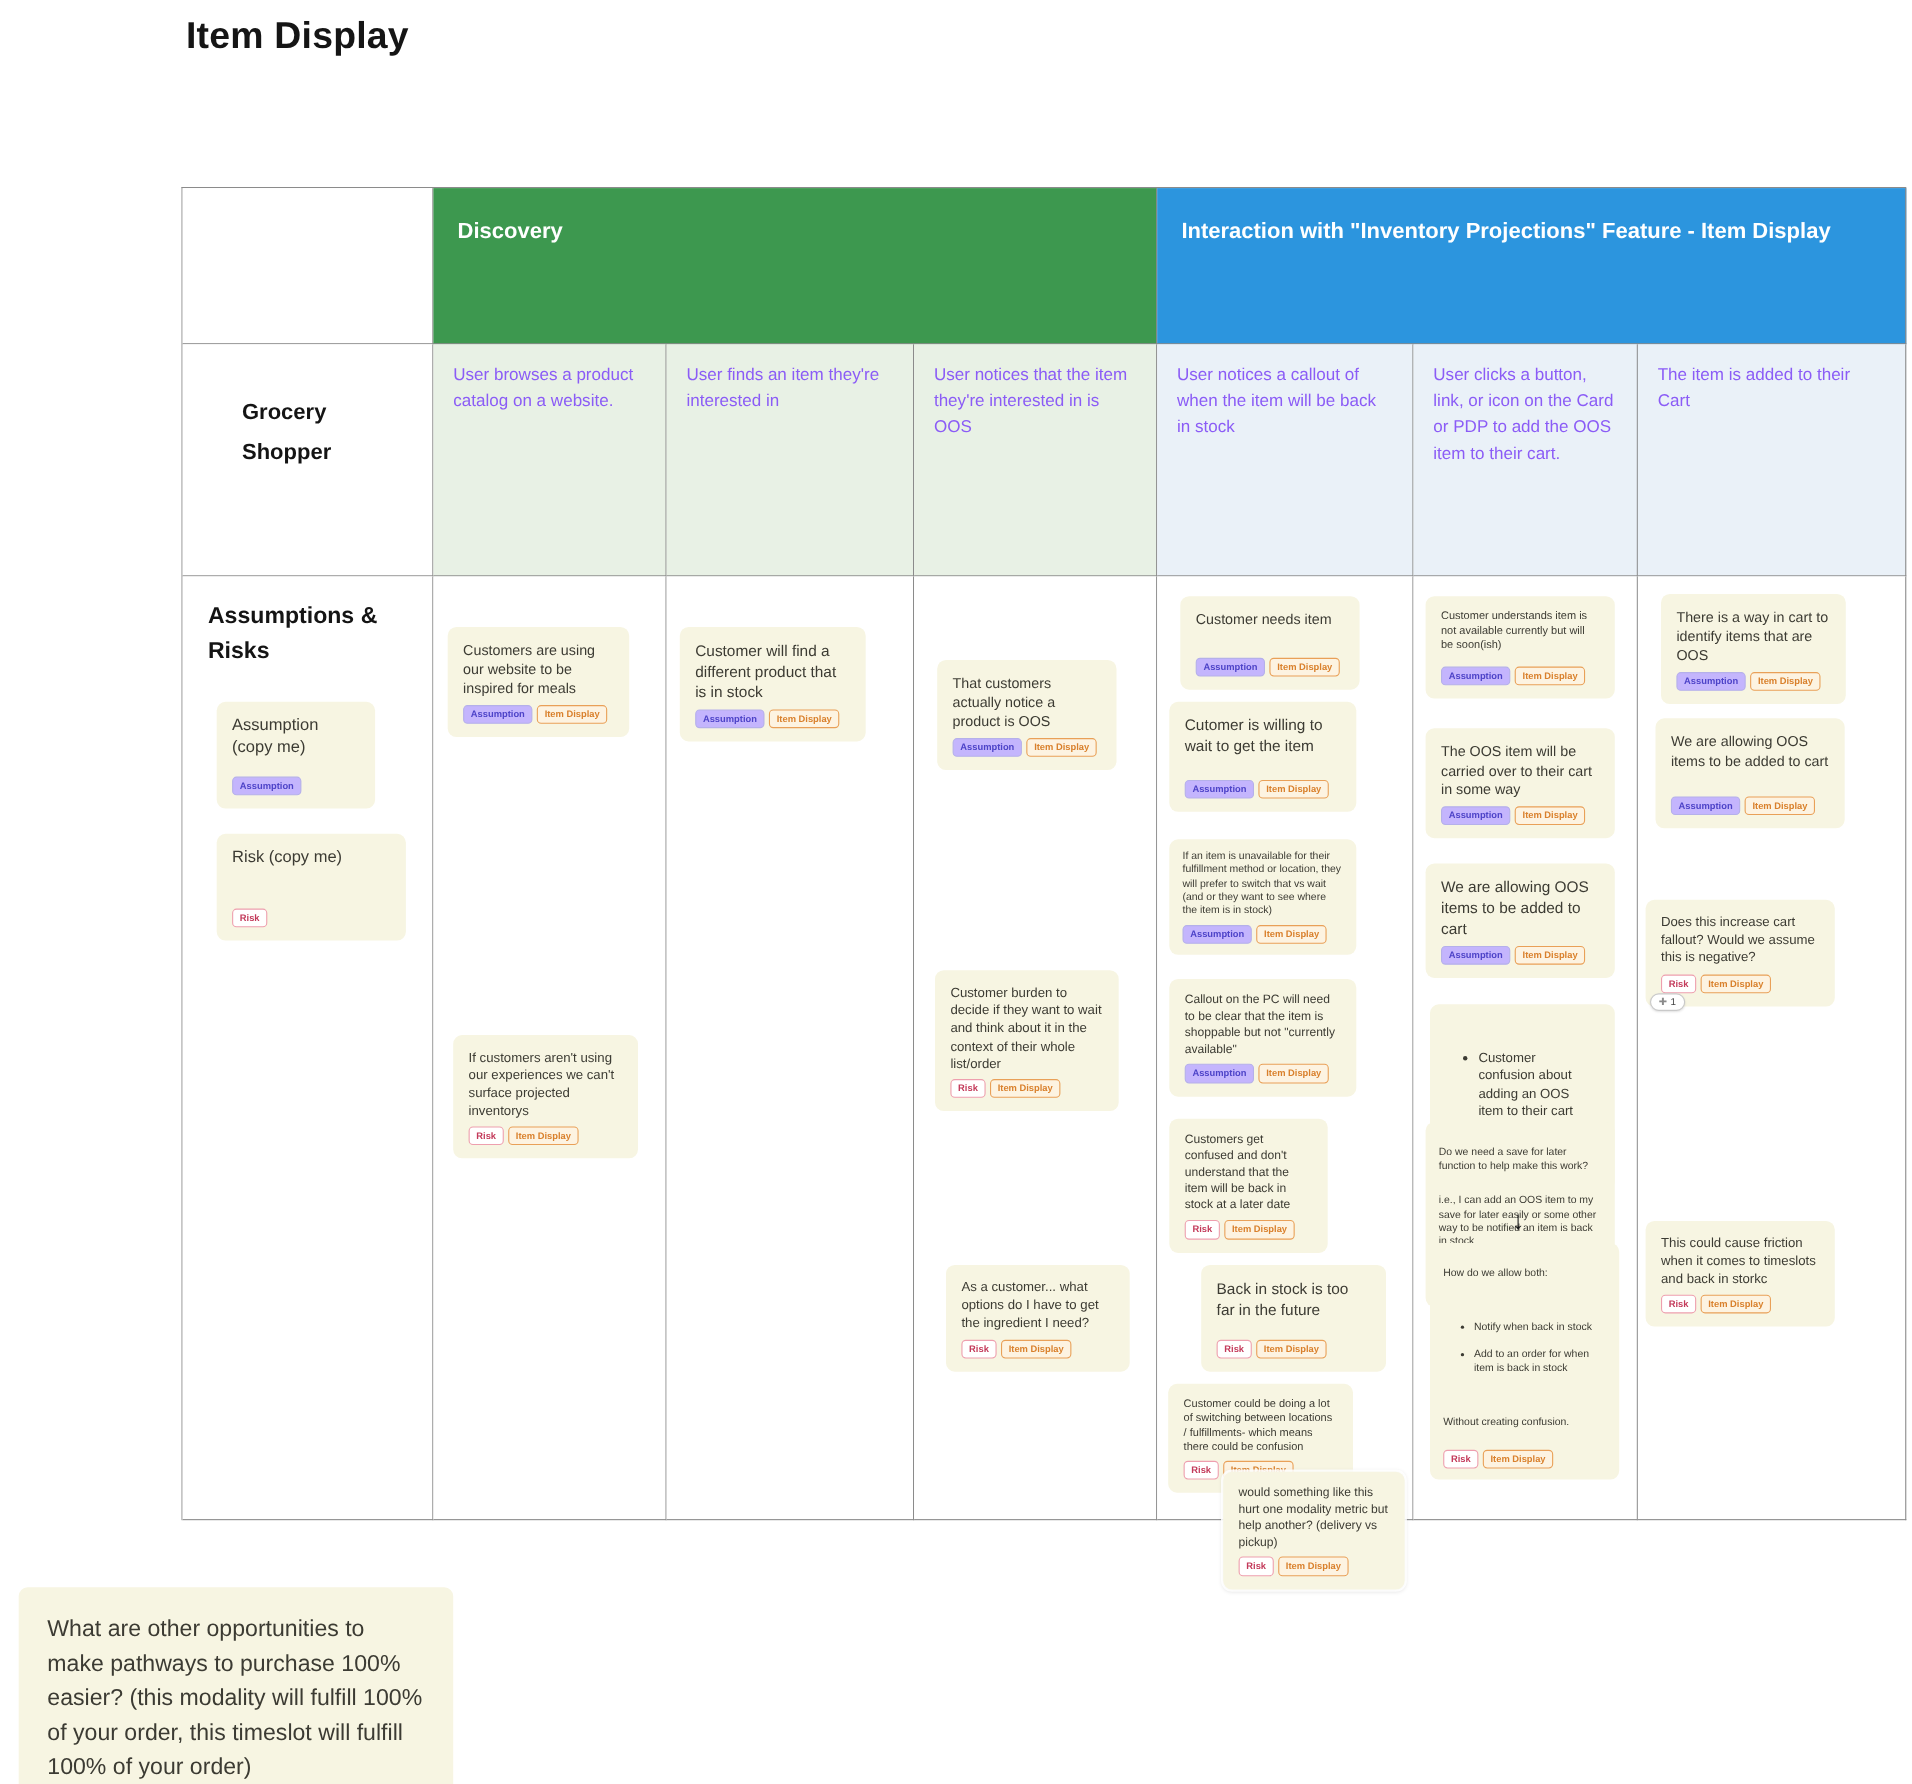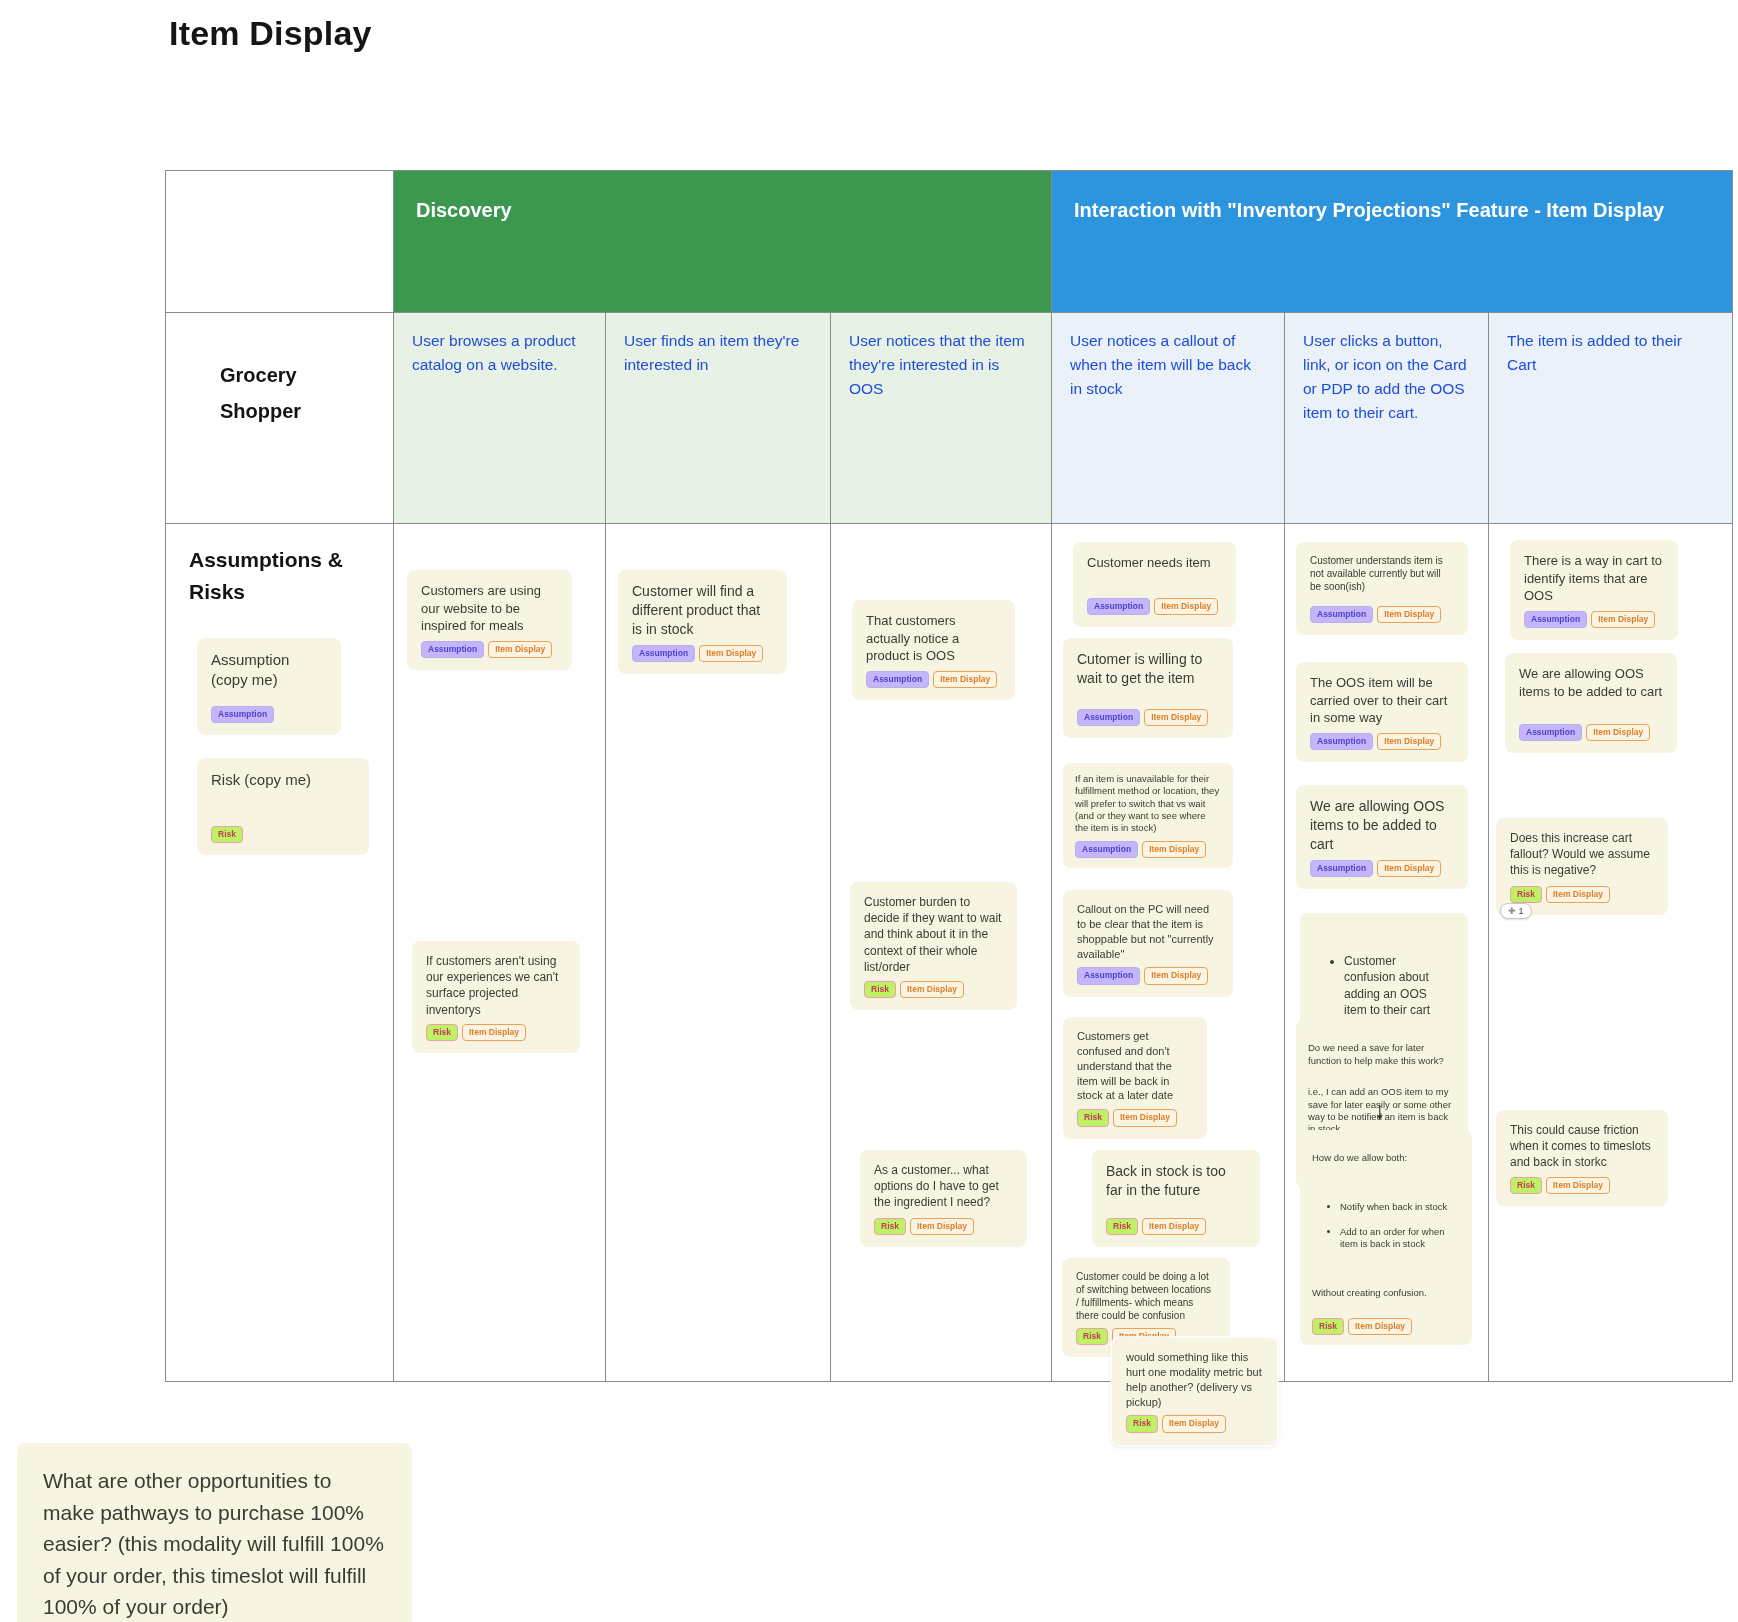--- a/index.html
+++ b/index.html
@@ -8,38 +8,38 @@
   .title{position:absolute;left:169px;top:14px;margin:0;font-size:34px;font-weight:bold;color:#151515;letter-spacing:.2px;}
   
   .tbl{position:absolute;left:165px;top:170px;display:grid;
        grid-template-columns:228px 212px 225px 221px 233px 204px 244px;
        grid-template-rows:142px 211px 858px;
        border-top:1px solid #8b8b8b;border-left:1px solid #8b8b8b;background:#fff;}
   .cell{border-right:1px solid #8b8b8b;border-bottom:1px solid #8b8b8b;box-sizing:border-box;background:#fff;}
   .ghead{color:#fff;font-weight:bold;font-size:20px;line-height:1.55;padding:24px 22px 0 22px;}
   .green{background:#3d984f;}
   .blue{background:#2c95de;}
-  .step{font-size:15.5px;line-height:1.55;color:#1d4ed8;padding:16px 18px;}
+  .step{font-size:15.5px;line-height:1.55;color:#8b5cf6;padding:16px 18px;}
   .stepg{background:#e8f1e5;}
   .stepb{background:#eaf1f8;}
   .rh{font-weight:bold;color:#141414;}
   .rh1{font-size:20px;line-height:1.8;padding:44px 0 0 26px;}
   .rh1 span{display:block;width:120px;margin-left:28px;}
   .rh2{font-size:21px;line-height:1.5;padding:20px 0 0 23px;}
   .rh2 span{display:block;width:180px;}
   
   .note{position:absolute;background:#f7f5e2;border-radius:8px;padding:12px 14px;
         display:flex;flex-direction:column;color:#3c3b33;line-height:1.35;box-sizing:border-box;z-index:1;}
   .nt{white-space:pre-line;}
   .nt p{margin:0 0 7px 0;}
   .nt ul,ul.nt{margin:12px;padding-left:16px;list-style:disc;}
   .chips{display:flex;gap:4px;margin-top:auto;padding-top:6px;flex-wrap:wrap;}
   .chip{font-size:8.5px;font-weight:bold;padding:2px 6px;border-radius:4px;border:1px solid transparent;white-space:nowrap;}
   .chip.assumption{background:#c4b5fd;color:#4d43c8;border-color:#b5b0ea;}
-  .chip.risk{background:#bef264;color:#c33a5a;border-color:#ee9fae;}
+  .chip.risk{background:#ffffff;color:#c33a5a;border-color:#ee9fae;}
   .chip.item{background:#fdf3e1;color:#d9802c;border-color:#e9a058;}
   .fs15{font-size:15px;} .fs14{font-size:14px;} .fs13{font-size:13px;} .fs12{font-size:12px;}
   .fs11{font-size:11px;} .fs10{font-size:10px;line-height:1.3;} .fs9{font-size:9.5px;line-height:1.3;}
   .fs21{font-size:21px;line-height:1.5;}
   .overlay{z-index:5;box-shadow:0 0 0 2px rgba(255,255,255,.85),0 1px 5px rgba(0,0,0,.18);}
   .arrow{position:absolute;left:1374px;top:1096px;font-size:24px;font-weight:bold;color:#1a1a1a;z-index:2;}
   .badge{position:absolute;left:1500px;top:903px;display:inline-flex;align-items:center;gap:3px;
          background:#fff;border:1px solid #c9c9c9;border-radius:10px;padding:2px 7px;font-size:9px;
          color:#444;box-shadow:0 1px 2px rgba(0,0,0,.12);z-index:2;}
   .badge .ic{color:#8a8a8a;font-size:9px;}

